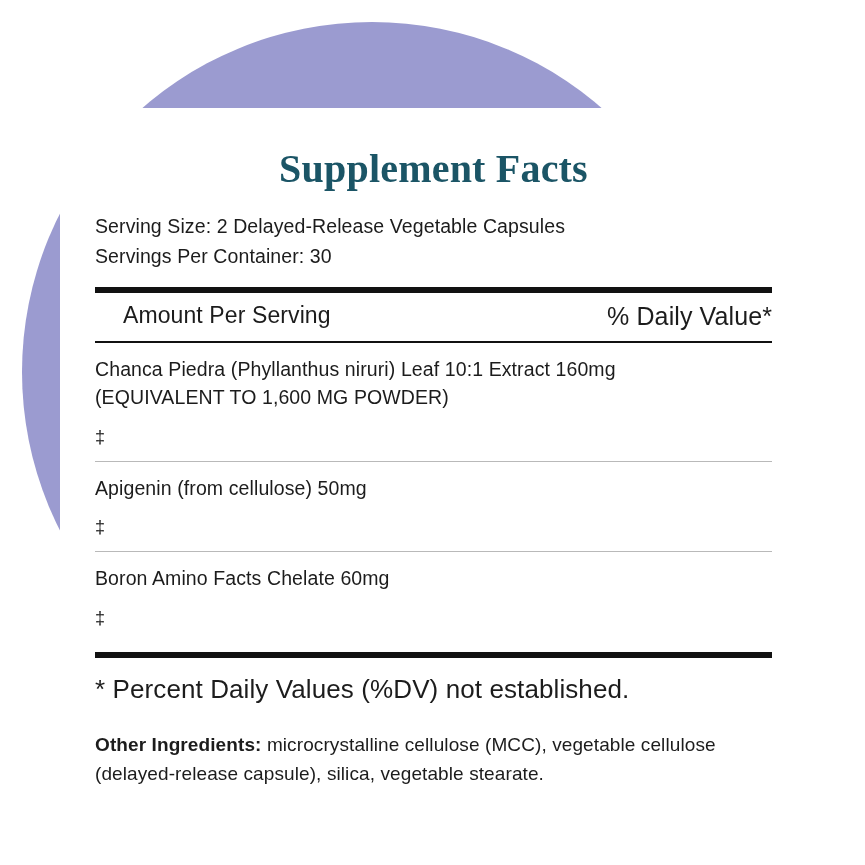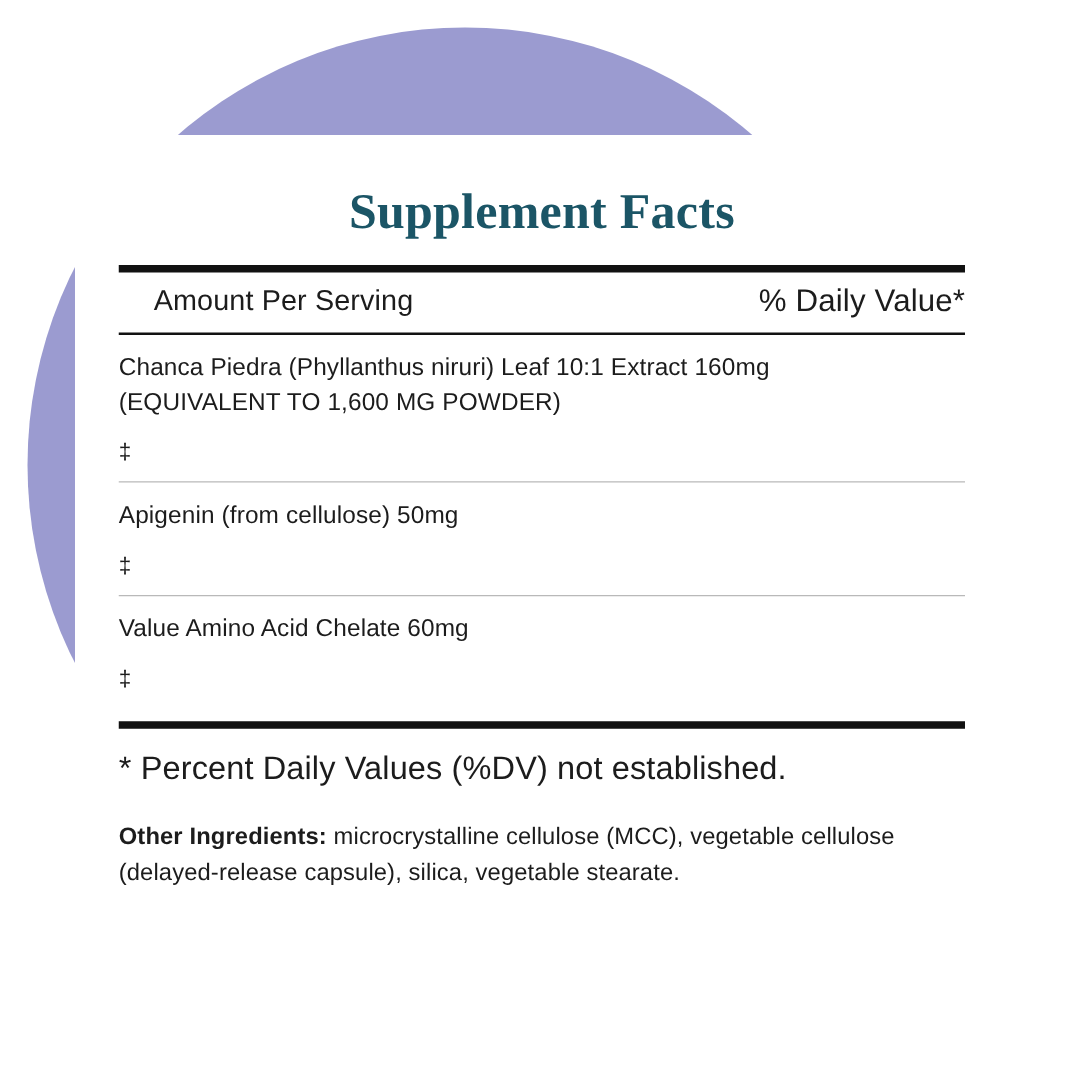--- a/index.html
+++ b/index.html
@@ -148,20 +148,22 @@
 
 <div class="stage">
 
   <div class="bg-circle"></div>
 
   <div class="panel">
     <div class="panel-inner">
 
       <div class="sf-title">Supplement Facts</div>
 
+      <div class="serving-line">Serving Size: 2 Delayed-Release Vegetable Capsules</div>
+      <div class="serving-line">Servings Per Container: 30</div>
 
       <div class="rule-thick"></div>
 
       <div class="row amount-header">
         <div class="left">Amount Per Serving</div>
         <div class="right">% Daily Value*</div>
       </div>
 
       <div class="rule-med"></div>
 
@@ -173,21 +175,21 @@
       <div class="rule-thin"></div>
 
       <div class="row ing-row">
         <div class="ing-name">Apigenin (from cellulose) 50mg</div>
         <div class="ing-dv">‡</div>
       </div>
 
       <div class="rule-thin"></div>
 
       <div class="row ing-row">
-        <div class="ing-name">Value Amino Acid Chelate 60mg</div>
+        <div class="ing-name">Boron Amino Facts Chelate 60mg</div>
         <div class="ing-dv">‡</div>
       </div>
 
       <div class="rule-thick" style="margin-top:10px;"></div>
 
       <div class="footnote">* Percent Daily Values (%DV) not established.</div>
 
       <div class="other-ing">
         <b>Other Ingredients:</b>
         <span>microcrystalline cellulose (MCC), vegetable cellulose (delayed-release capsule), silica, vegetable stearate.</span>

